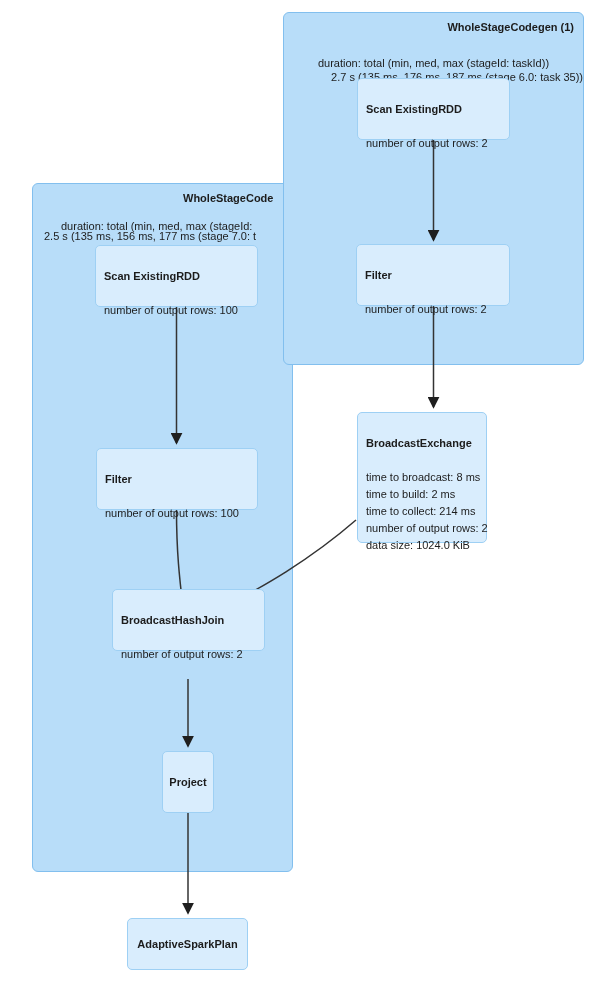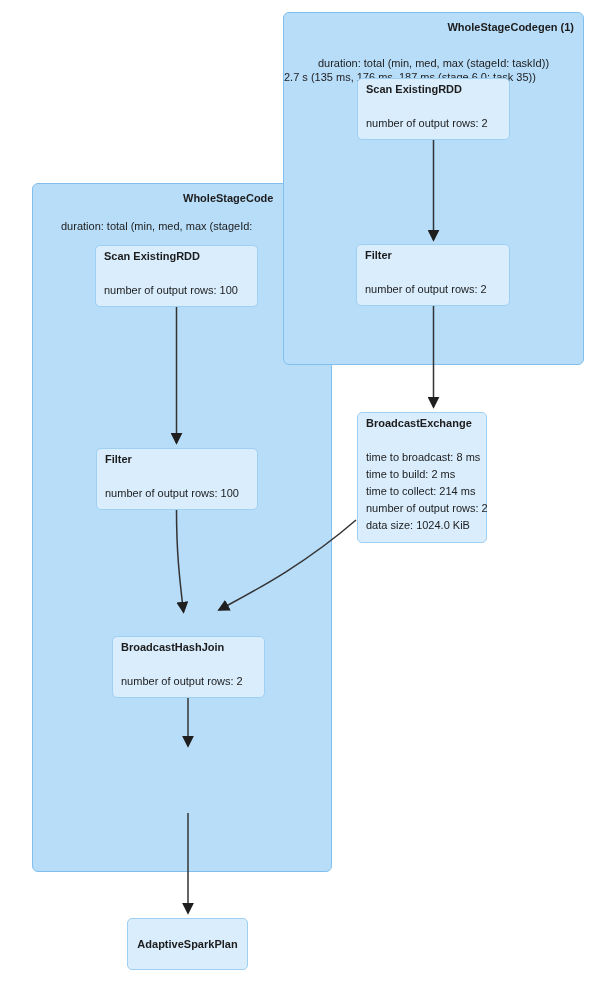--- a/index.html
+++ b/index.html
@@ -29,31 +29,31 @@
     font-weight: bold;
     white-space: nowrap;
   }
   .cluster-line {
     position: absolute;
     white-space: nowrap;
     line-height: 14px;
   }
   .c-right .cluster-title { top: 8px; right: 9px; }
   .c-right .dur1 { top: 43px; left: 0; right: 0; text-align: center; }
-  .c-right .dur2 { top: 57px; left: 0; right: 0; text-align: left; }
+  .c-right .dur2 { top: 57px; left: 0; right: 0; text-align: right; }
   .c-left .cluster-title { top: 8px; left: 150px; }
   .c-left .dur1 { top: 35px; left: 28px; }
   .c-left .dur2 { top: 45px; left: 11px; }
   .node {
     position: absolute;
     box-sizing: border-box;
     background: #d9edfd;
     border: 1px solid #9ed0f4;
     border-radius: 5px;
-    padding: 2px 8px;
+    padding: 22px 8px;
     line-height: 17px;
     white-space: nowrap;
     z-index: 4;
   }
   .node-title { font-weight: bold; }
   .metrics { margin-top: 17px; }
   .node.center {
     display: flex;
     align-items: center;
     justify-content: center;
@@ -72,23 +72,24 @@
     stroke-width: 1.5;
   }
   .z1 { z-index: 1; }
   .z2 { z-index: 2; }
 </style>
 </head>
 <body>
 
 <div class="viz">
 
-  <div class="cluster c-left z1" style="left:32px; top:183px; width:300px; height:689px;padding-left:20px;">
+  <div class="cluster c-left z1" style="left:32px; top:183px; width:261px; height:689px;padding-left:20px;">
     <div class="cluster-title">WholeStageCode</div>
     <div class="cluster-line dur1">duration: total (min, med, max (stageId:</div>
+    <div class="cluster-line dur2">2.5 s (135 ms, 156 ms, 177 ms (stage 7.0: t</div>
   </div>
 
   <div class="cluster c-right z2" style="left:283px; top:12px; width:301px; height:353px;">
     <div class="cluster-title">WholeStageCodegen (1)</div>
     <div class="cluster-line dur1">duration: total (min, med, max (stageId: taskId))</div>
     <div class="cluster-line dur2">2.7 s (135 ms, 176 ms, 187 ms (stage 6.0: task 35))</div>
   </div>
 
   <svg class="edges" width="614" height="997">
     <defs>
@@ -137,25 +138,28 @@
     </div>
   </div>
 
   <div class="node" style="left:96px; top:448px; width:162px; height:62px;">
     <div class="node-title">Filter</div>
     <div class="metrics">
       <div>number of output rows: 100</div>
     </div>
   </div>
 
-  <div class="node" style="left:112px; top:636px; width:153px; height:62px;">
+  <div class="node" style="left:112px; top:589px; width:153px; height:62px;">
     <div class="node-title">BroadcastHashJoin</div>
     <div class="metrics">
       <div>number of output rows: 2</div>
     </div>
   </div>
 
+  <div class="node center" style="left:162px; top:751px; width:52px; height:62px;">
+    <div class="node-title">Project</div>
+  </div>
 
   <div class="node center" style="left:127px; top:918px; width:121px; height:52px;">
     <div class="node-title">AdaptiveSparkPlan</div>
   </div>
 
 </div>
 
 </body></html>

